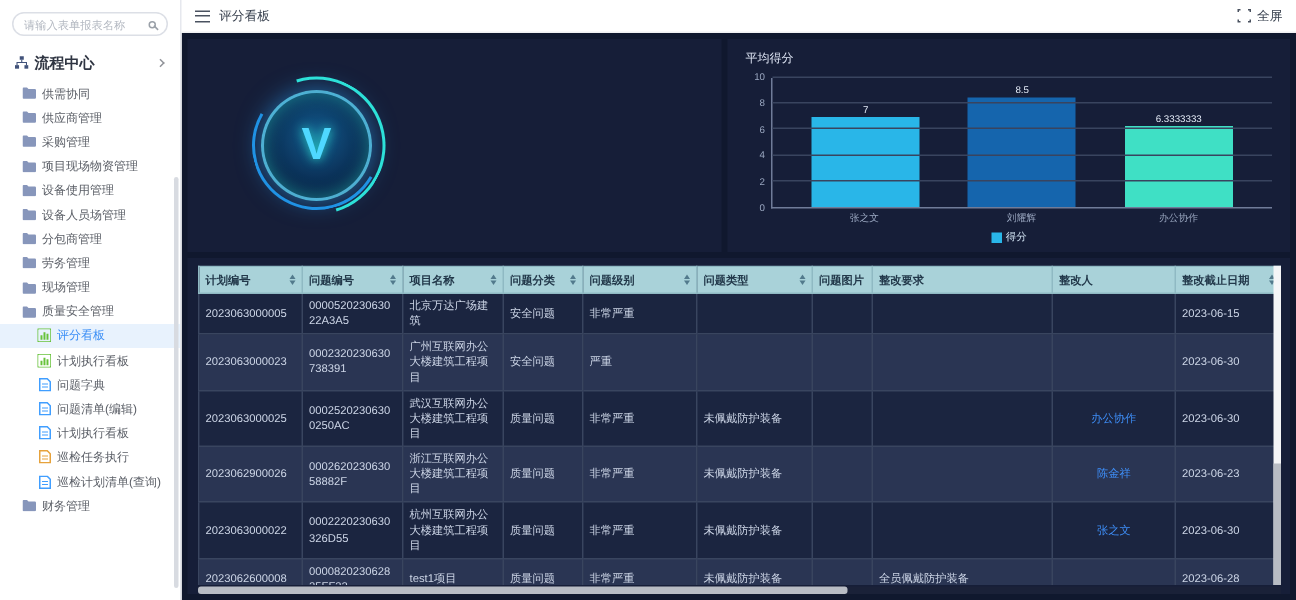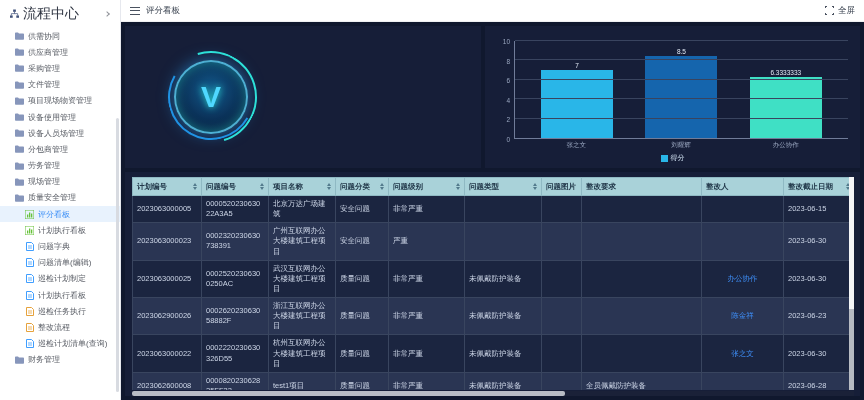--- a/index.html
+++ b/index.html
@@ -10,21 +10,21 @@
   
   .sidebar { width:121px; background:#fff; border-right:1px solid #e6e8ee; position:relative; flex-shrink:0; }
   .search-box { margin:8px 8px 6px; height:16px; border:1px solid #dcdfe6; border-radius:9px;
                 display:flex; align-items:center; justify-content:space-between; padding:0 7px; background:#fff; }
   .search-input { border:none; outline:none; width:82px; font-size:7.5px; color:#606266; background:transparent;
                   font-family:"Liberation Sans","DejaVu Sans",sans-serif; }
   .search-input::placeholder { color:#b4b9c2; }
   .search-icon { width:5px; height:5px; border:1px solid #9aa0a8; border-radius:50%; position:relative; flex-shrink:0; }
   .search-icon::after { content:""; position:absolute; width:4px; height:1px; background:#9aa0a8;
                         right:-3px; bottom:-1px; transform:rotate(45deg); }
-  .nav-root { display:flex; align-items:center; padding:5px 9px 5px 10px; font-size:14px; color:#2f3542; font-weight:normal; cursor:pointer; }
+  .nav-root { display:flex; align-items:center; padding:5px 9px 5px 10px; font-size:10px; color:#2f3542; font-weight:bold; cursor:pointer; }
   .nav-root-label { flex:1; margin-left:4px; }
   .chev { width:4px; height:4px; border-top:1px solid #909399; border-right:1px solid #909399; transform:rotate(45deg); margin-right:2px; }
   .nav-list { }
   .nav-item { height:16.2px; display:flex; align-items:center; gap:4px; padding-left:15px; font-size:8px; color:#5a5e66; cursor:pointer; white-space:nowrap; }
   .nav-item.sub { padding-left:25px; }
   .nav-item.active { background:#e8f2fd; color:#3a8ef6; }
   .nav-ic { width:9px; height:9px; display:inline-flex; align-items:center; justify-content:center; flex-shrink:0; }
   .side-scroll { position:absolute; right:1px; top:118px; bottom:8px; width:3px; background:#d8dbe1; border-radius:2px; }
 
   
@@ -97,20 +97,24 @@
   .v-thumb { position:absolute; left:0; right:0; bottom:0; height:38%; background:#b8bcc4; }
   .h-scroll { height:5px; background:#1a2138; position:relative; margin-top:1px; }
   .h-thumb { position:absolute; left:0; top:0; bottom:0; width:60%; background:#b8bcc4; border-radius:2px; }
 </style>
 </head>
 <body>
 
 <div class="app">
 
   <aside class="sidebar">
+    <div class="search-box">
+      <input class="search-input" type="text" placeholder="请输入表单报表名称" style="">
+      <span class="search-icon"></span>
+    </div>
     <div class="nav-root">
       <span class="nav-ic">
         <svg width="10" height="10" viewBox="0 0 10 10">
             <rect x="3.5" y="0" width="3" height="2.6" fill="#41527a"></rect>
             <rect x="0" y="6.6" width="3" height="2.6" fill="#41527a"></rect>
             <rect x="7" y="6.6" width="3" height="2.6" fill="#41527a"></rect>
             <path d="M5 2.6v2M1.5 6.6v-2h7v2" stroke="#41527a" stroke-width="0.8" fill="none"></path>
           </svg>
       </span>
       <span class="nav-root-label">流程中心</span>
@@ -140,28 +144,20 @@
             </svg>
           </span>
           <span class="nav-label">采购管理</span>
         </div>
         <div class="nav-item">
           <span class="nav-ic">
             <svg width="9" height="8" viewBox="0 0 9 8">
               <path d="M0 1.2 Q0 .4 .8.4 H3 L4 1.4 H8.2 Q9 1.4 9 2.2 V7 Q9 7.8 8.2 7.8 H.8 Q0 7.8 0 7 Z" fill="#8796bb"></path>
             </svg>
           </span>
-          <span class="nav-label">文件管理</span>
-        </div>
-        <div class="nav-item">
-          <span class="nav-ic">
-            <svg width="9" height="8" viewBox="0 0 9 8">
-              <path d="M0 1.2 Q0 .4 .8.4 H3 L4 1.4 H8.2 Q9 1.4 9 2.2 V7 Q9 7.8 8.2 7.8 H.8 Q0 7.8 0 7 Z" fill="#8796bb"></path>
-            </svg>
-          </span>
           <span class="nav-label">项目现场物资管理</span>
         </div>
         <div class="nav-item">
           <span class="nav-ic">
             <svg width="9" height="8" viewBox="0 0 9 8">
               <path d="M0 1.2 Q0 .4 .8.4 H3 L4 1.4 H8.2 Q9 1.4 9 2.2 V7 Q9 7.8 8.2 7.8 H.8 Q0 7.8 0 7 Z" fill="#8796bb"></path>
             </svg>
           </span>
           <span class="nav-label">设备使用管理</span>
         </div>
@@ -245,48 +241,30 @@
           </span>
           <span class="nav-label">问题清单(编辑)</span>
         </div>
         <div class="nav-item sub">
           <span class="nav-ic">
             <svg width="8" height="9" viewBox="0 0 8 9">
               <path d="M.5.5 h5 l2 2 v6 h-7 z" fill="none" stroke="#409eff" stroke-width="1"></path>
               <path d="M2 4h4M2 6h4" stroke="#409eff" stroke-width="0.8"></path>
             </svg>
           </span>
-          <span class="nav-label">巡检计划制定</span>
-        </div>
-        <div class="nav-item sub">
-          <span class="nav-ic">
-            <svg width="8" height="9" viewBox="0 0 8 9">
-              <path d="M.5.5 h5 l2 2 v6 h-7 z" fill="none" stroke="#409eff" stroke-width="1"></path>
-              <path d="M2 4h4M2 6h4" stroke="#409eff" stroke-width="0.8"></path>
-            </svg>
-          </span>
           <span class="nav-label">计划执行看板</span>
         </div>
         <div class="nav-item sub">
           <span class="nav-ic">
             <svg width="8" height="9" viewBox="0 0 8 9">
               <path d="M.5.5 h5 l2 2 v6 h-7 z" fill="none" stroke="#e6a23c" stroke-width="1"></path>
               <path d="M2 4h4M2 6h4" stroke="#e6a23c" stroke-width="0.8"></path>
             </svg>
           </span>
           <span class="nav-label">巡检任务执行</span>
-        </div>
-        <div class="nav-item sub">
-          <span class="nav-ic">
-            <svg width="8" height="9" viewBox="0 0 8 9">
-              <path d="M.5.5 h5 l2 2 v6 h-7 z" fill="none" stroke="#e6a23c" stroke-width="1"></path>
-              <path d="M2 4h4M2 6h4" stroke="#e6a23c" stroke-width="0.8"></path>
-            </svg>
-          </span>
-          <span class="nav-label">整改流程</span>
         </div>
         <div class="nav-item sub">
           <span class="nav-ic">
             <svg width="8" height="9" viewBox="0 0 8 9">
               <path d="M.5.5 h5 l2 2 v6 h-7 z" fill="none" stroke="#409eff" stroke-width="1"></path>
               <path d="M2 4h4M2 6h4" stroke="#409eff" stroke-width="0.8"></path>
             </svg>
           </span>
           <span class="nav-label">巡检计划清单(查询)</span>
         </div>
@@ -321,20 +299,21 @@
           <div class="badge-outer">
             <div class="badge-ring r1"></div>
             <div class="badge-ring r2"></div>
             <div class="badge-core">
                 <span class="badge-v">V</span>
               </div>
           </div>
         </section>
 
         <section class="chart-panel">
+          <div class="chart-title">平均得分</div>
           <div class="chart-area">
             <div class="y-axis" id="y-axis">
                 <span class="y-tick" style="bottom: 0%;">0</span>
                 <span class="y-tick" style="bottom: 20%;">2</span>
                 <span class="y-tick" style="bottom: 40%;">4</span>
                 <span class="y-tick" style="bottom: 60%;">6</span>
                 <span class="y-tick" style="bottom: 80%;">8</span>
                 <span class="y-tick" style="bottom: 100%;">10</span>
               </div>
             <div class="plot" id="plot">

